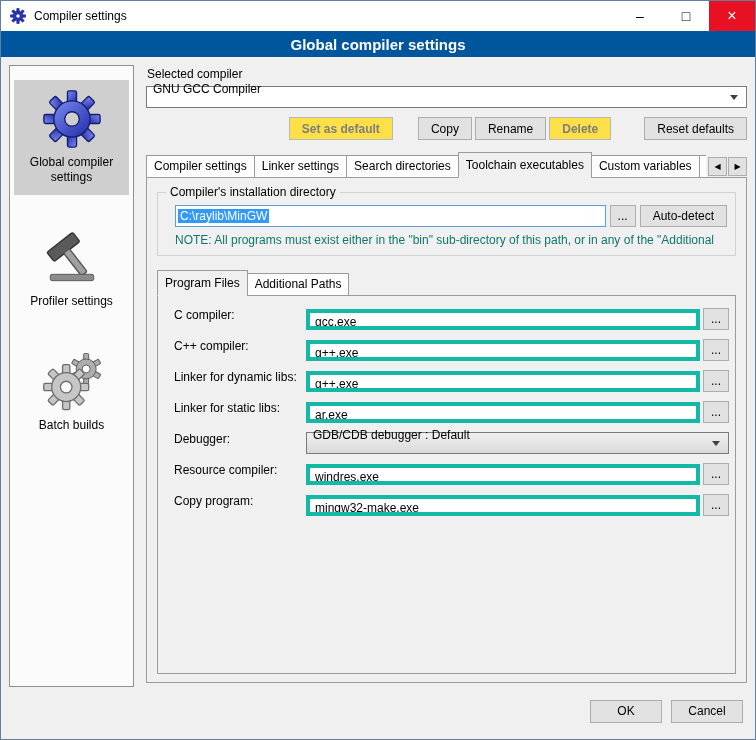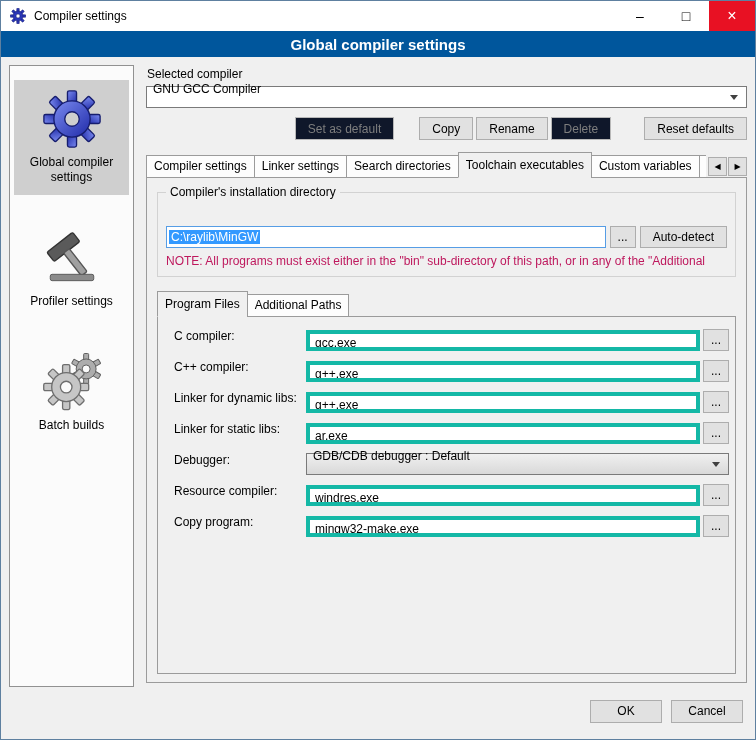--- a/index.html
+++ b/index.html
@@ -39,47 +39,47 @@
 
   .combo { height:22px; border:1px solid #7a7a7a; background:#fff; display:flex; align-items:center;
            padding:0 24px 16px 6px; position:relative; cursor:default; }
   .combo.gray { background:linear-gradient(#f0f0f0,#d9d9d9); }
   .chev { position:absolute; right:8px; top:50%; margin-top:-2px; width:0; height:0;
           border-left:4px solid transparent; border-right:4px solid transparent; border-top:5px solid #404040; }
 
   
   button { font-family:"Liberation Sans", sans-serif; font-size:12px; height:23px; padding:0 12px;
            background:#e1e1e1; border:1px solid #adadad; cursor:default; }
-  button.disabled { background:#0f172a; border-color:#b8b8b8; color:#7e7e7e; }
+  button.disabled { background:#fde047; border-color:#b8b8b8; color:#7e7e7e;font-weight:bold; }
   .btnrow { display:flex; justify-content:flex-end; gap:3px; margin:9px 0 12px 0; }
   .btnrow .set-default { margin-right:22px; }
   .btnrow .reset { margin-left:30px; }
 
   
   .tabstrip { display:flex; align-items:flex-end; position:relative; z-index:2; margin-bottom:-1px; }
   .tabs { display:flex; overflow:hidden; align-items:flex-end; flex:1; min-width:0; }
   .tab { flex:none; background:#fdfdfd; border:1px solid #9b9b9b; padding:3px 7px 4px 7px;
          margin-right:-1px; white-space:nowrap; cursor:default; }
   .tab.active { background:#f0f0f0; border-bottom:1px solid #f0f0f0; padding-top:5px; padding-bottom:5px; }
   .tab-arrows { flex:none; display:flex; gap:1px; margin-left:2px; margin-bottom:2px; }
   .tab-arrow { width:19px; height:19px; padding:0; font-size:8px; line-height:17px; }
 
   .tabpage { flex:1; border:1px solid #9b9b9b; background:#f0f0f0; margin-bottom:4px;
              padding:14px 10px 8px 10px; display:flex; flex-direction:column; min-height:0; }
 
   
-  .groupbox { border:1px solid #d2d2d2; position:relative; padding:12px 8px 8px 8px; flex:none; }
+  .groupbox { border:1px solid #d2d2d2; position:relative; padding:12px 8px 8px 17px; flex:none; }
   .gtitle { position:absolute; top:-8px; left:8px; background:#f0f0f0; padding:0 4px; }
-  .pathrow { display:flex; gap:4px; align-items:center;margin-top:21px; }
+  .pathrow { display:flex; gap:4px; align-items:center; }
   .path-input { flex:1; height:22px; background:#fff; border:1px solid #569de5; display:flex;
                 align-items:center; padding:0 2px; overflow:hidden; cursor:text; }
   .path-sel { background:#3399ff; color:#fff; padding:0 2px; white-space:nowrap; }
   .browse { width:26px; padding:0; flex:none; height:22px; }
   .autodetect { flex:none; height:22px; }
-  .note { color:#be185d; margin-top:6px; white-space:nowrap; overflow:hidden; }
+  .note { color:#0f766e; margin-top:6px; white-space:nowrap; overflow:hidden; }
 
   
   .subtabstrip { margin-top:14px; }
   .subpage { flex:1; border:1px solid #9b9b9b; background:#f0f0f0; padding:12px 6px 0 16px; min-height:0; }
 
   .frow { display:flex; align-items:flex-start; margin-bottom:9px; }
   .flabel { width:132px; flex:none; }
   .fwrap { flex:1; display:flex; gap:3px; align-items:center; min-width:0; }
   .tinput { flex:1; height:21px; background:#fff; border:4px solid #14b8a6; padding:0 5px;
             line-height:19px; white-space:nowrap; overflow:hidden; cursor:text; }

